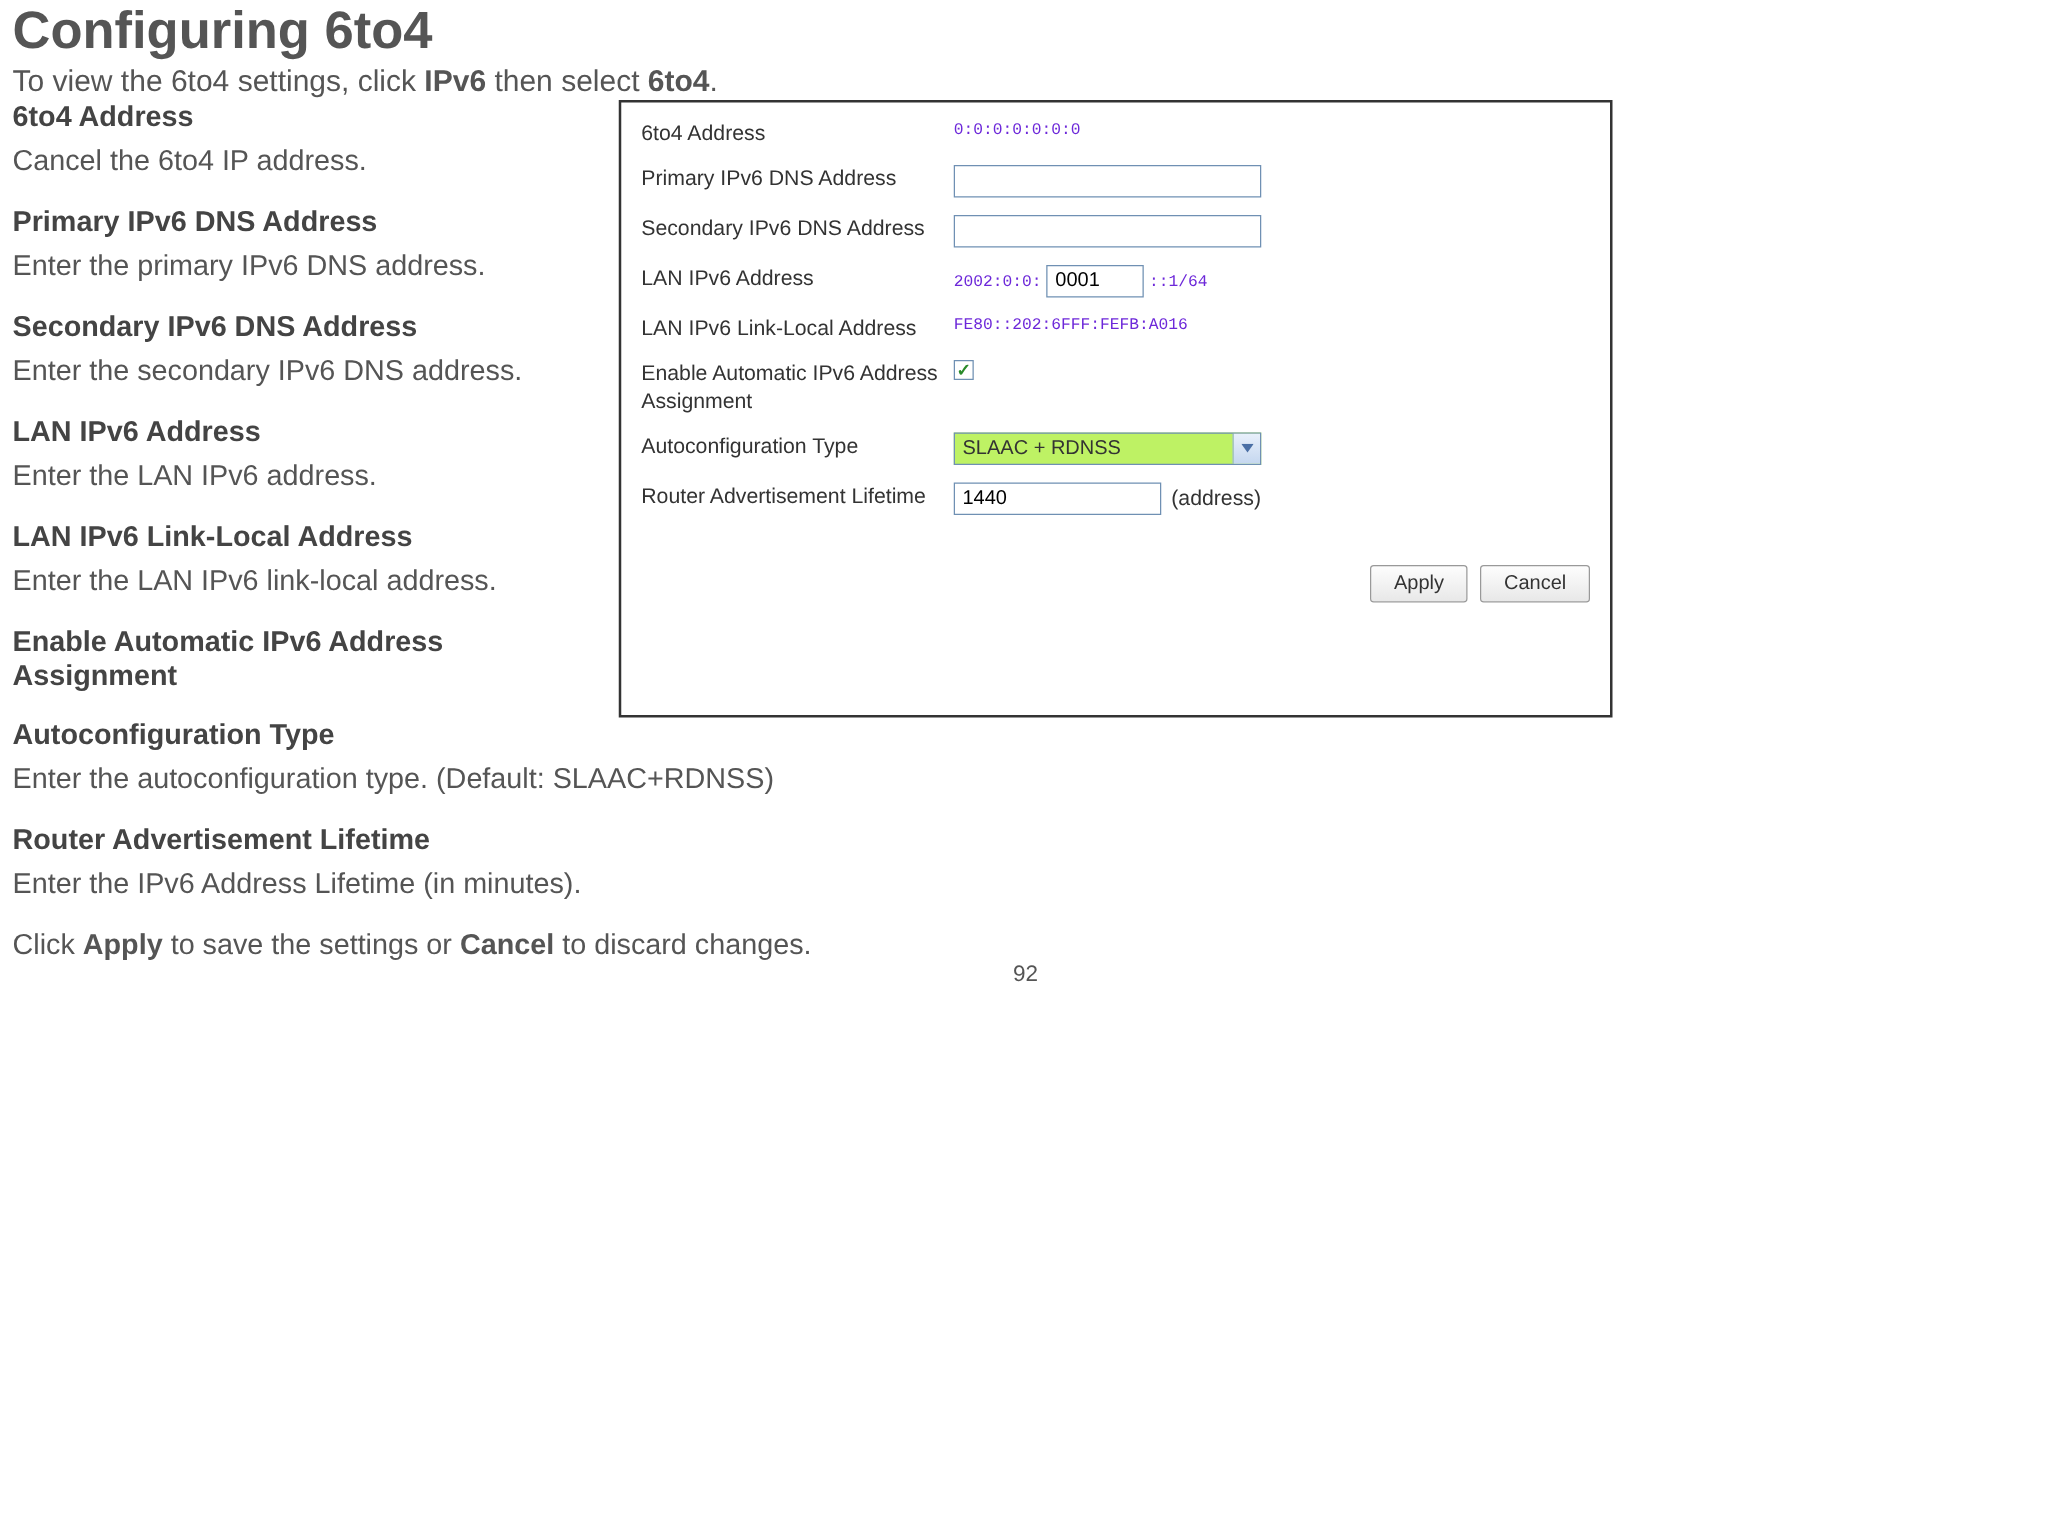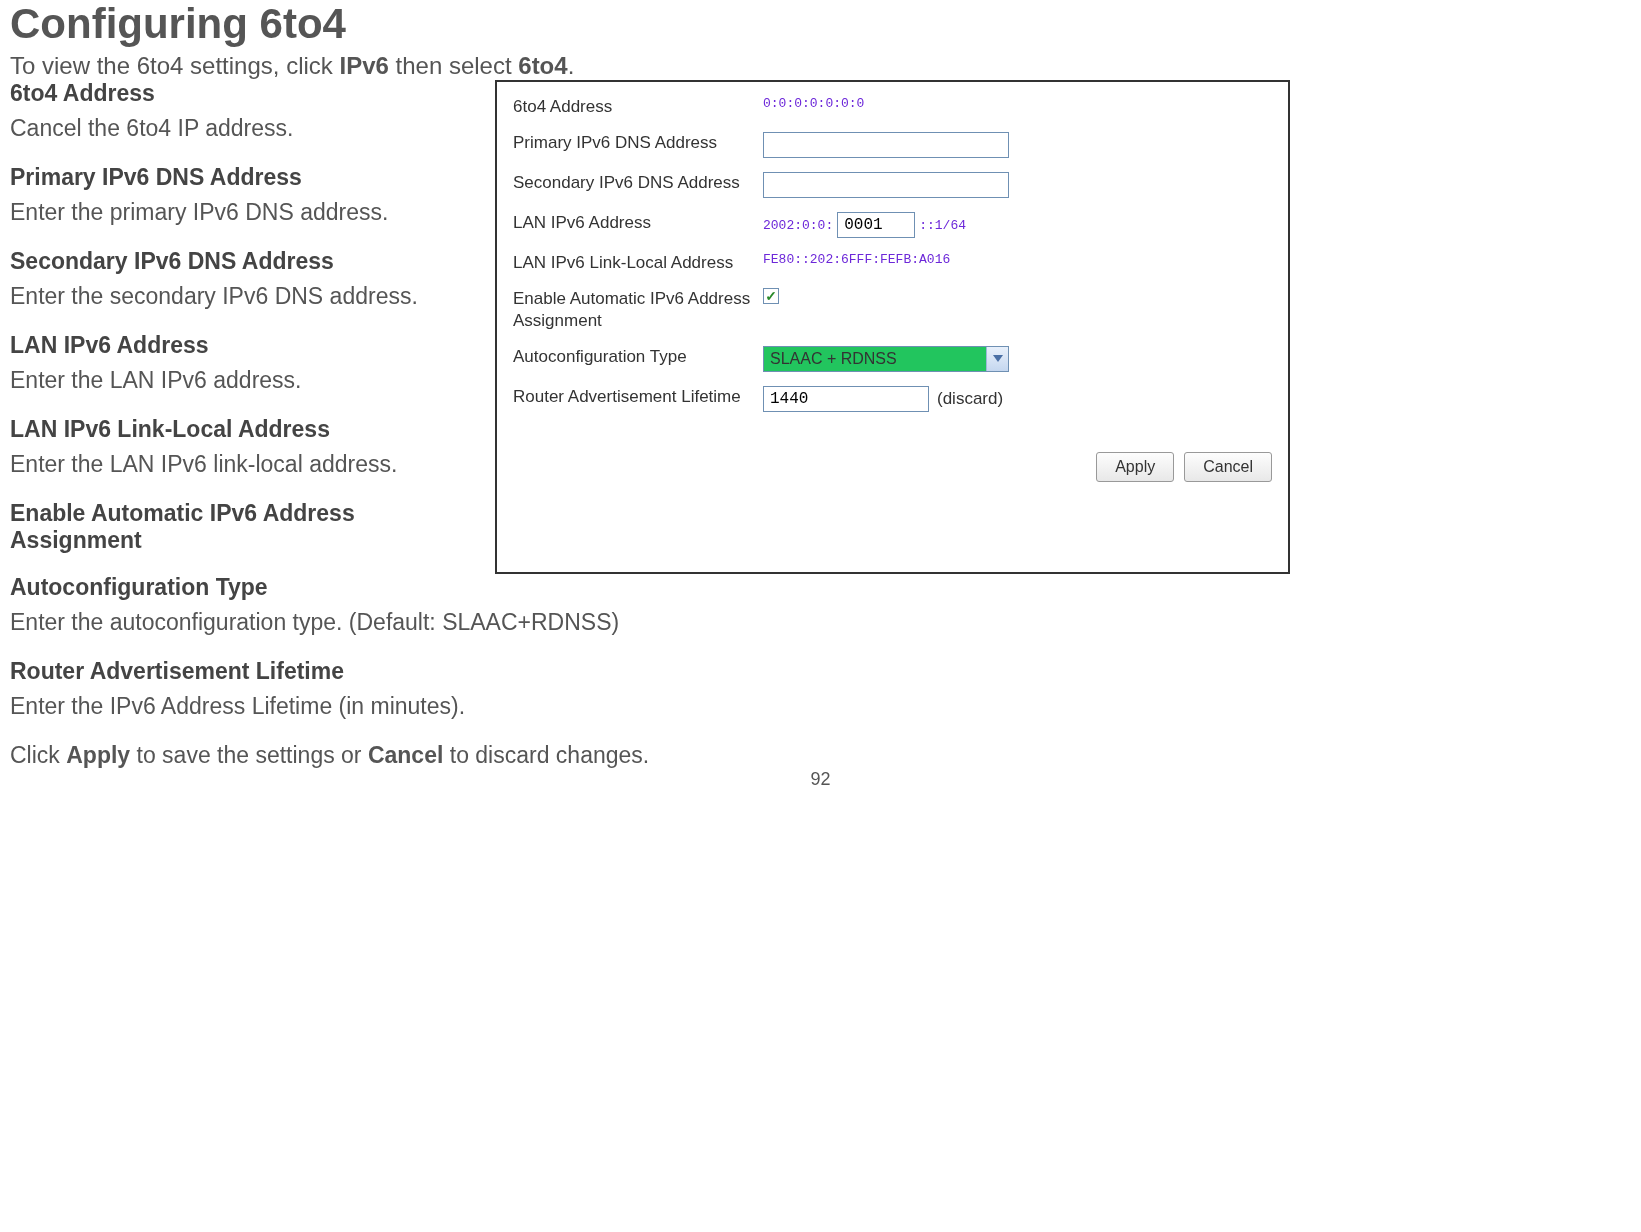--- a/index.html
+++ b/index.html
@@ -90,21 +90,21 @@
     .form-value {
       display: flex;
       align-items: center;
       gap: 4px;
     }
     .text-input {
       border: 1px solid #6f90b3;
       height: 26px;
       padding: 2px 6px;
       font-size: 16px;
-      font-family: Liberation Mono, monospace;
+      font-family: Liberation Sans, sans-serif;
       background: #fff;
     }
     .text-input.wide {
       width: 246px;
     }
     .text-input.small {
       width: 78px;
     }
     .text-input.med {
       width: 166px;
@@ -127,21 +127,21 @@
       font-weight: bold;
       cursor: pointer;
     }
     .select-box {
       border: 1px solid #6f90b3;
       height: 26px;
       width: 246px;
       display: flex;
       align-items: center;
       justify-content: space-between;
-      background: #22c55e;
+      background: #bef264;
       cursor: pointer;
     }
     .select-text {
       padding: 0 6px;
       font-size: 16px;
     }
     .select-arrow {
       width: 22px;
       height: 24px;
       background: linear-gradient(#e8f0fb, #c5d7ef);
@@ -267,21 +267,21 @@
                   <polygon points="0,0 10,0 5,7" fill="#4a6fa5"></polygon>
                 </svg>
             </span>
           </div>
         </div>
       </div>
       <div class="form-row">
         <div class="form-label">Router Advertisement Lifetime</div>
         <div class="form-value">
           <input type="text" class="text-input med" value="1440" style="">
-          <span class="unit-text">(discard)</span>
+          <span class="unit-text">(address)</span>
         </div>
       </div>
       <div class="button-row">
         <button class="btn">Apply</button>
         <button class="btn">Cancel</button>
       </div>
     </div>
   </div>
 
   <div class="full-width-sections">

